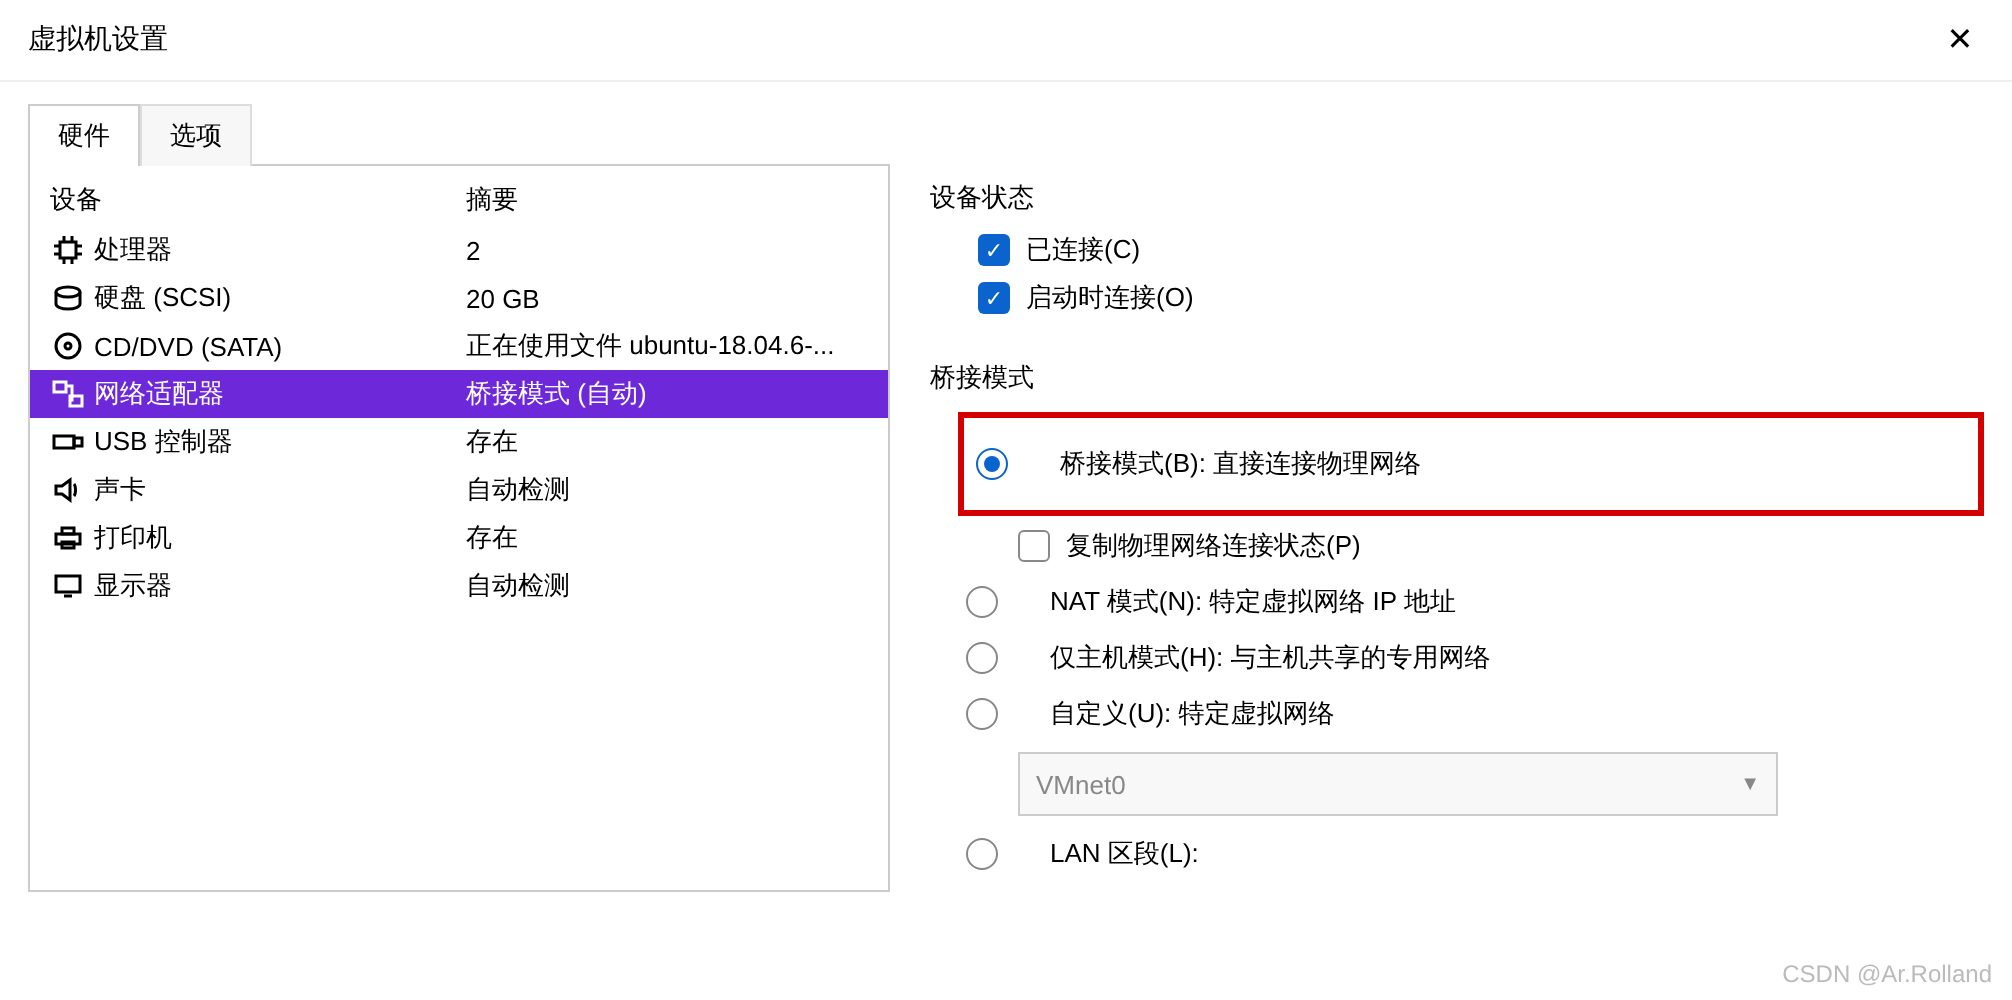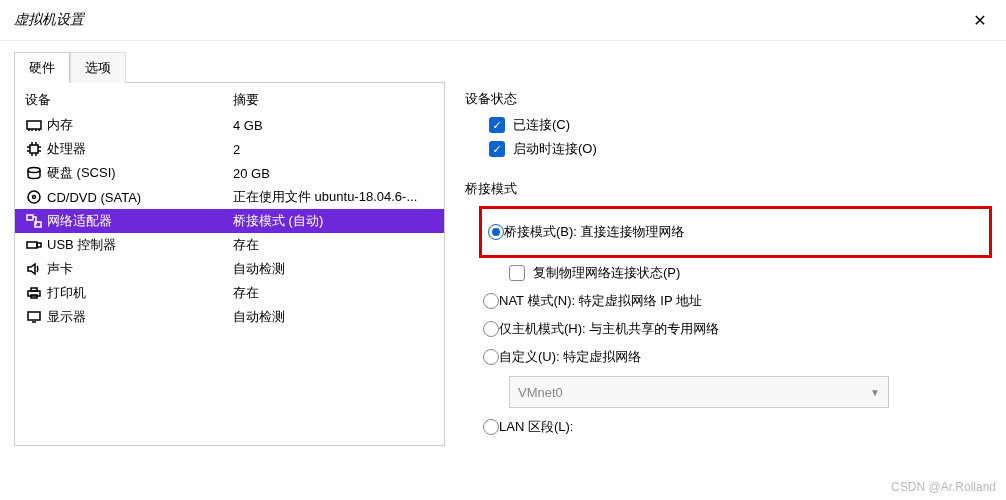--- a/index.html
+++ b/index.html
@@ -1,39 +1,39 @@
 <!DOCTYPE html>
 <html><head>
 <meta charset="utf-8">
 <style>
 * { box-sizing: border-box; margin: 0; padding: 0; }
 body { font-family: "Microsoft YaHei", sans-serif; font-size: 13px; background: #fff; color: #000; width: 1006px; height: 500px; overflow: hidden; position: relative; }
 .titlebar { display: flex; justify-content: space-between; align-items: center; padding: 8px 14px; border-bottom: 1px solid #eee; }
-.titlebar h1 { font-size: 14px; font-weight: normal; font-style: italic; }
+.titlebar h1 { font-size: 14px; font-weight: normal; }
 .close-x { font-size: 16px; cursor: pointer; width: 24px; height: 24px; display: flex; align-items: center; justify-content: center; }
 .tabs { display: flex; padding: 10px 14px 0 14px; }
 .tab { padding: 6px 14px; border: 1px solid #ccc; background: #fff; border-bottom: none; position: relative; top: 1px; cursor: pointer; }
 .tab.inactive { background: #f7f7f7; border-color: #ddd; }
 .content { display: flex; padding: 0 14px 14px 14px; gap: 20px; }
 .left-panel { width: 431px; border: 1px solid #ccc; padding: 6px 0; }
 .hdr-row { display: flex; padding: 2px 10px 4px 10px; font-size: 13px; }
 .hdr-dev { width: 208px; }
 .dev-row { display: flex; align-items: center; padding: 2px 10px; height: 24px; }
 .dev-row.selected { background: #6d28d9; color: #fff; }
 .dev-icon { width: 18px; height: 16px; margin-right: 4px; display: inline-flex; align-items: center; justify-content: center; }
 .dev-name { width: 186px; }
 .dev-summary { flex: 1; white-space: nowrap; overflow: hidden; text-overflow: ellipsis; }
 .right-panel { flex: 1; padding-top: 8px; }
 .group-label { font-size: 13px; margin-bottom: 8px; }
 .chk-row { display: flex; align-items: center; margin: 6px 0 6px 24px; gap: 8px; }
 .chk { width: 16px; height: 16px; border-radius: 3px; display: inline-flex; align-items: center; justify-content: center; }
 .chk.checked { background: #0b63ce; color: #fff; font-size: 11px; }
 .chk.unchecked { border: 1.5px solid #888; }
 .net-group { margin-top: 22px; }
-.radio-row { display: flex; align-items: center; margin: 10px 0 10px 18px; gap: 0; }
+.radio-row { display: flex; align-items: center; margin: 10px 0 10px 18px; gap: 26px; }
 .radio { width: 16px; height: 16px; border: 1.5px solid #888; border-radius: 50%; display: inline-flex; align-items: center; justify-content: center; flex-shrink: 0; }
 .radio.on { border-color: #0b63ce; }
 .radio.on::after { content: ""; width: 8px; height: 8px; background: #0b63ce; border-radius: 50%; }
 .highlight { border: 3px solid #d40000; padding: 4px 6px; margin-left: 14px; }
 .indent { margin-left: 44px; }
 .dropdown { margin: 6px 0 10px 44px; width: 380px; height: 32px; border: 1px solid #ccc; background: #f8f8f8; color: #888; display: flex; align-items: center; justify-content: space-between; padding: 0 8px; }
 .dropdown .chev { font-size: 10px; color: #888; }
 .watermark { position: absolute; right: 10px; bottom: 6px; color: #bbb; font-size: 12px; }
 svg { stroke: currentColor; fill: none; stroke-width: 1.5; }
 .dev-row.selected svg { stroke: #fff; }
@@ -53,33 +53,20 @@
 
 <div class="content">
   <div class="left-panel">
     <div class="hdr-row">
       <div class="hdr-dev">设备</div>
       <div>摘要</div>
     </div>
     <div id="dev-rows">
         <div class="dev-row">
           <span class="dev-icon">
-            <svg width="16" height="14" viewBox="0 0 16 14">
-              <rect x="1" y="3" width="14" height="8"></rect>
-              <line x1="3" y1="11" x2="3" y2="13"></line>
-              <line x1="6" y1="11" x2="6" y2="13"></line>
-              <line x1="10" y1="11" x2="10" y2="13"></line>
-              <line x1="13" y1="11" x2="13" y2="13"></line>
-            </svg>
-          </span>
-          <span class="dev-name">内存</span>
-          <span class="dev-summary">4 GB</span>
-        </div>
-        <div class="dev-row">
-          <span class="dev-icon">
             <svg width="16" height="16" viewBox="0 0 16 16">
               <rect x="4" y="4" width="8" height="8"></rect>
               <line x1="6" y1="1" x2="6" y2="4"></line>
               <line x1="10" y1="1" x2="10" y2="4"></line>
               <line x1="6" y1="12" x2="6" y2="15"></line>
               <line x1="10" y1="12" x2="10" y2="15"></line>
               <line x1="1" y1="6" x2="4" y2="6"></line>
               <line x1="1" y1="10" x2="4" y2="10"></line>
               <line x1="12" y1="6" x2="15" y2="6"></line>
               <line x1="12" y1="10" x2="15" y2="10"></line>

